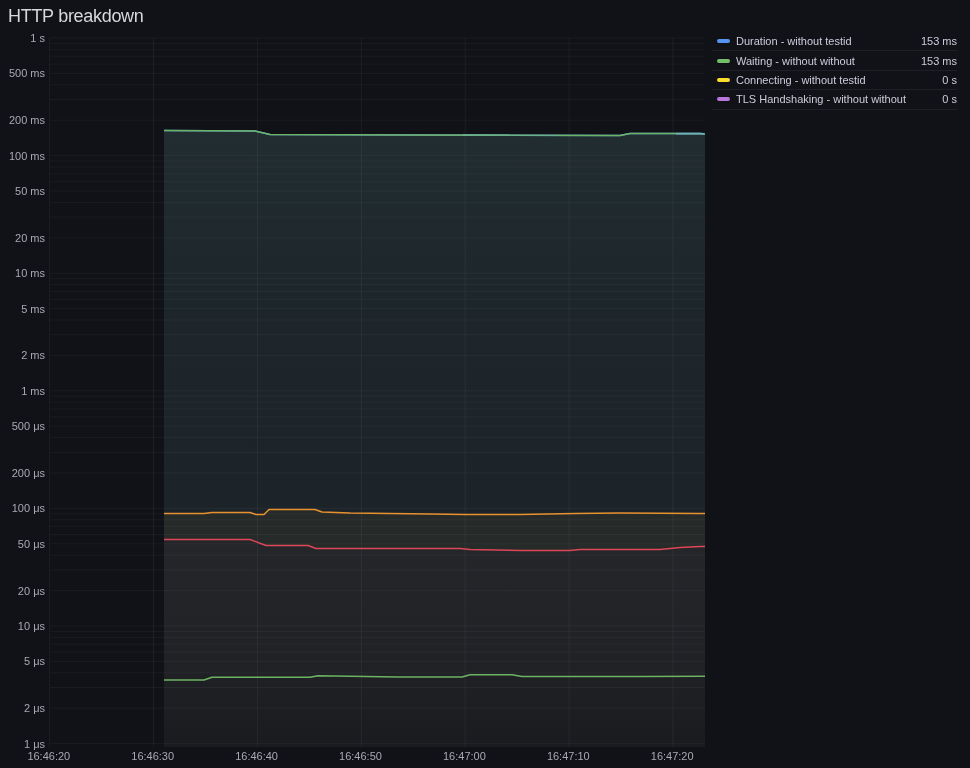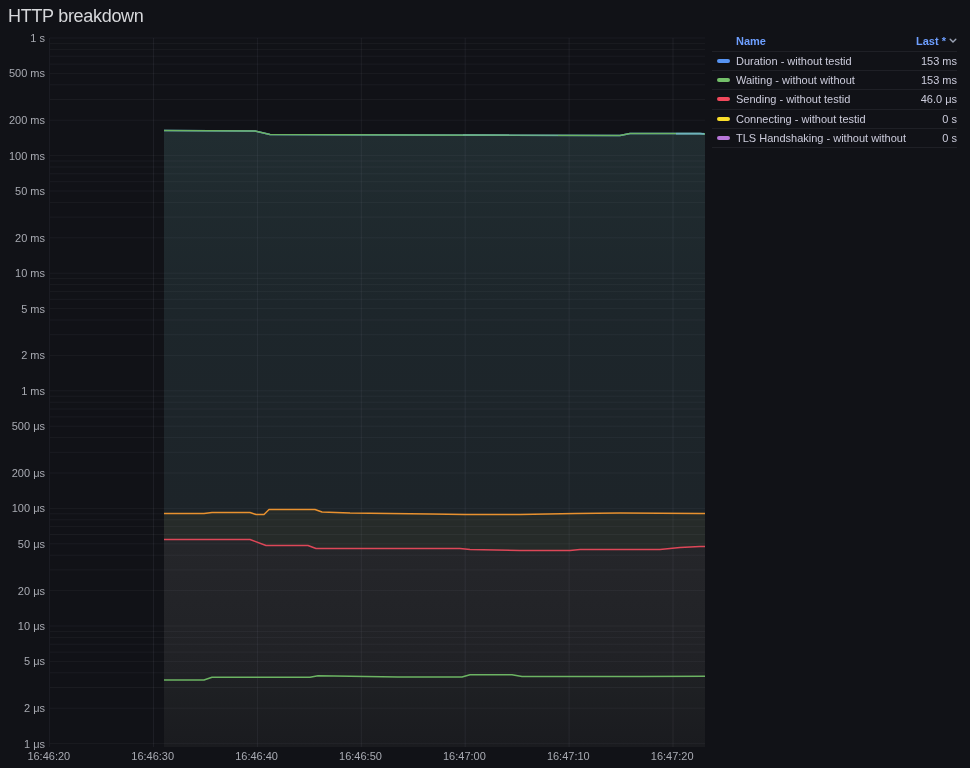--- a/index.html
+++ b/index.html
@@ -64,41 +64,29 @@
 <text x="45" y="747.6" text-anchor="end" font-size="11" fill="#A8AAB2" font-family="Liberation Sans, sans-serif">1 μs</text>
 <text x="48.8" y="759.5" text-anchor="middle" font-size="11" fill="#A8AAB2" font-family="Liberation Sans, sans-serif">16:46:20</text>
 <text x="152.7" y="759.5" text-anchor="middle" font-size="11" fill="#A8AAB2" font-family="Liberation Sans, sans-serif">16:46:30</text>
 <text x="256.6" y="759.5" text-anchor="middle" font-size="11" fill="#A8AAB2" font-family="Liberation Sans, sans-serif">16:46:40</text>
 <text x="360.5" y="759.5" text-anchor="middle" font-size="11" fill="#A8AAB2" font-family="Liberation Sans, sans-serif">16:46:50</text>
 <text x="464.4" y="759.5" text-anchor="middle" font-size="11" fill="#A8AAB2" font-family="Liberation Sans, sans-serif">16:47:00</text>
 <text x="568.3" y="759.5" text-anchor="middle" font-size="11" fill="#A8AAB2" font-family="Liberation Sans, sans-serif">16:47:10</text>
 <text x="672.2" y="759.5" text-anchor="middle" font-size="11" fill="#A8AAB2" font-family="Liberation Sans, sans-serif">16:47:20</text>
 </svg>
 <div class="legend">
-<div class="lh">
-      <span class="n">Name</span>
-      <span class="l">Last *</span>
-      <svg class="car" width="8" height="6" viewBox="0 0 8 6">
-        <path d="M1.2 1.2L4 4L6.8 1.2" stroke="#9BA3B5" stroke-width="1.4" fill="none" stroke-linecap="round"></path>
-      </svg>
-    </div>
 <div class="lr">
       <span class="sw" style="background:#5794F2"></span>
       <span class="ln">Duration - without testid</span>
       <span class="lv">153 ms</span>
     </div>
 <div class="lr">
       <span class="sw" style="background:#73BF69"></span>
       <span class="ln">Waiting - without without</span>
       <span class="lv">153 ms</span>
-    </div>
-<div class="lr">
-      <span class="sw" style="background:#F2495C"></span>
-      <span class="ln">Sending - without testid</span>
-      <span class="lv">46.0 μs</span>
     </div>
 <div class="lr">
       <span class="sw" style="background:#FADE2A"></span>
       <span class="ln">Connecting - without testid</span>
       <span class="lv">0 s</span>
     </div>
 <div class="lr">
       <span class="sw" style="background:#B877D9"></span>
       <span class="ln">TLS Handshaking - without without</span>
       <span class="lv">0 s</span>

